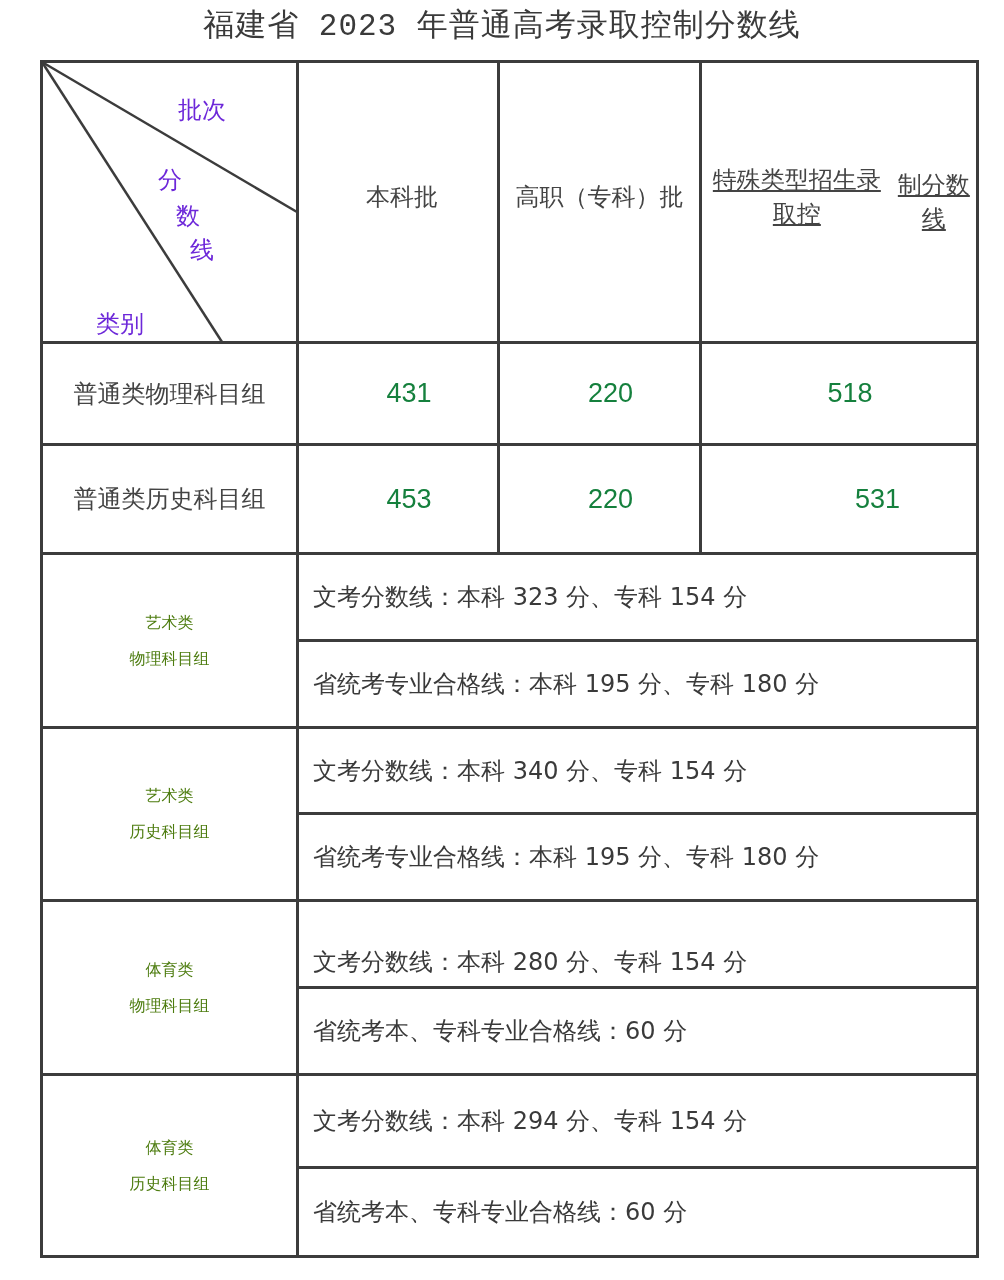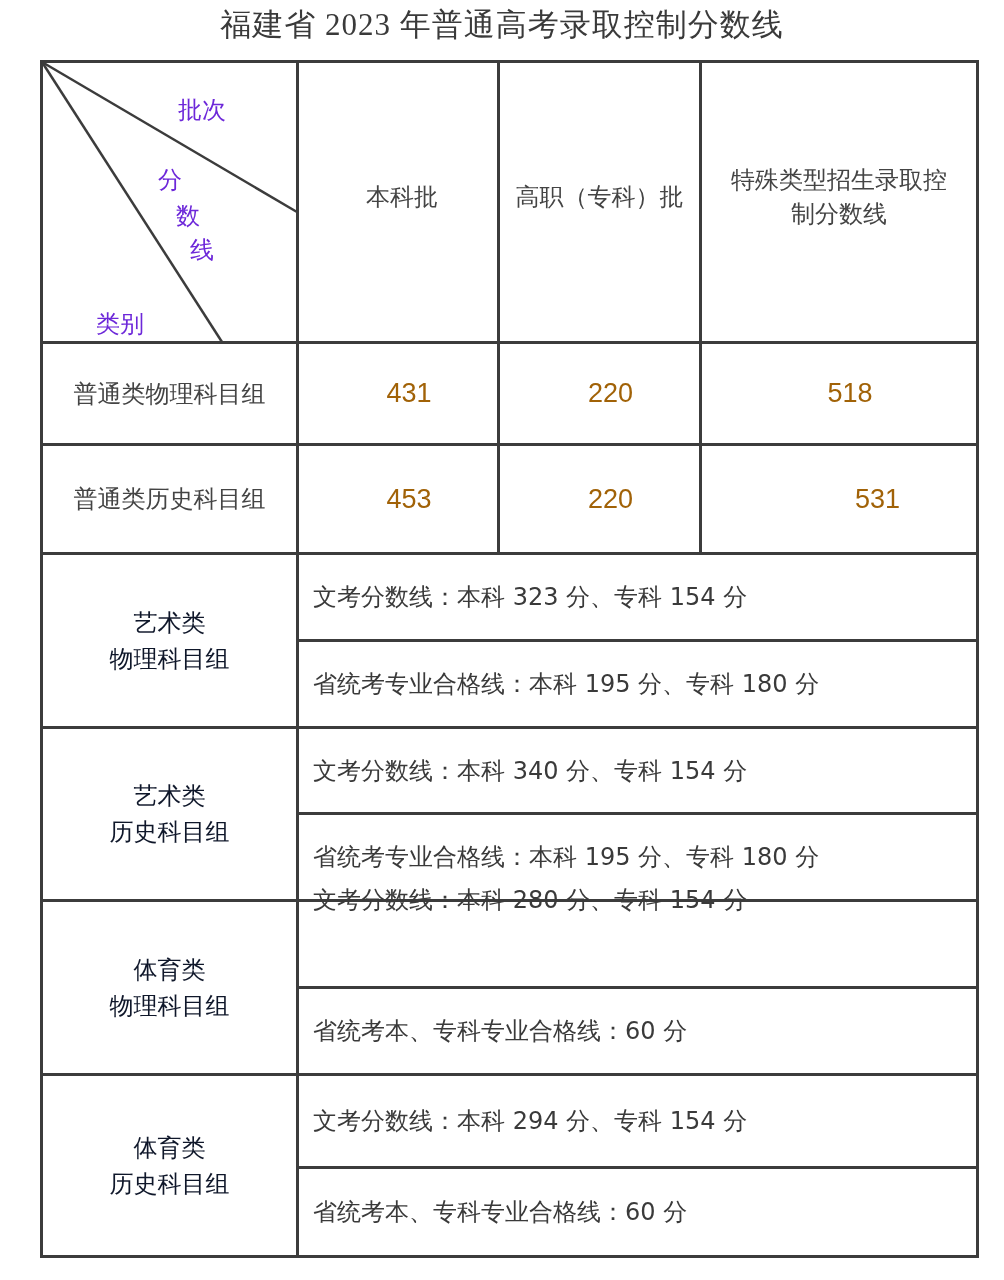--- a/index.html
+++ b/index.html
@@ -3,35 +3,35 @@
 <meta charset="utf-8">
 <style>
   html, body { margin: 0; padding: 0; background: #ffffff; }
   body {
     width: 1004px; height: 1280px; position: relative; overflow: hidden;
     font-family: "DejaVu Sans", "Liberation Sans", sans-serif;
     color: #333333;
   }
   .title {
     position: absolute; left: 0; top: 4px; width: 1004px; text-align: center;
-    font-family: Liberation Serif, serif;
+    font-family: Liberation Mono, monospace;
     font-size: 31px; color: #3a3a3a; letter-spacing: 1px;
   }
   .tbl { position: absolute; left: 40px; top: 60px; width: 939px; height: 1198px; }
   .line { position: absolute; background: #3c3c3c; }
   .h { height: 3px; }
   .v { width: 3px; }
   .cell {
     position: absolute; display: flex; align-items: center; justify-content: center;
     text-align: center; box-sizing: border-box;
   }
   .hdr { font-size: 24px; color: #444; line-height: 34px; }
   .rowlabel { font-size: 24px; color: #444; }
-  .num { font-size: 27px; color: #a16207; font-family: "Liberation Sans", sans-serif; padding-left: 22px; }
-  .grp { font-size: 24px; color: #0f172a; line-height: 36px; flex-direction: column; }
+  .num { font-size: 27px; color: #15803d; font-family: "Liberation Sans", sans-serif; padding-left: 22px; }
+  .grp { font-size: 16px; color: #4d7c0f; line-height: 36px; flex-direction: column; }
   .detail {
     position: absolute; display: flex; align-items: center; justify-content: flex-start;
     padding-left: 14px; box-sizing: border-box; font-size: 24px; color: #3a3a3a;
   }
   .diag-lbl { position: absolute; font-size: 24px; color: #6d28d9; }
   svg.diag { position: absolute; left: 0; top: 0; }
 </style>
 </head>
 <body>
 
@@ -69,21 +69,21 @@
   <div class="diag-lbl" style="left:136px;top:140px;">数</div>
   <div class="diag-lbl" style="left:150px;top:174px;">线</div>
   <div class="diag-lbl" style="left:56px;top:248px;">类别</div>
 
   <div class="cell hdr" style="left:259px;top:3px;width:198px;height:278px;padding-left:8px;">
     <span style="margin-top:-10px;">本科批</span>
   </div>
   <div class="cell hdr" style="left:460px;top:3px;width:199px;height:278px;">
     <span style="margin-top:-10px;">高职（专科）批</span>
   </div>
-  <div class="cell hdr" style="left:662px;top:3px;width:274px;height:278px;flex-direction:column;">
+  <div class="cell hdr" style="left:662px;top:3px;width:274px;height:278px;text-decoration:underline;">
     <span style="margin-top:-10px;">特殊类型招生录取控</span>
     <span>制分数线</span>
   </div>
 
   <div class="cell rowlabel" style="left:3px;top:284px;width:253px;height:99px;">普通类物理科目组</div>
   <div class="cell num" style="left:259px;top:284px;width:198px;height:99px;">431</div>
   <div class="cell num" style="left:460px;top:284px;width:199px;height:99px;">220</div>
   <div class="cell num" style="left:662px;top:284px;width:274px;height:99px;">518</div>
 
   <div class="cell rowlabel" style="left:3px;top:386px;width:253px;height:106px;">普通类历史科目组</div>
@@ -102,21 +102,21 @@
     <span>艺术类</span>
     <span>历史科目组</span>
   </div>
   <div class="detail" style="left:259px;top:669px;width:677px;height:83px;">文考分数线：本科 340 分、专科 154  分</div>
   <div class="detail" style="left:259px;top:755px;width:677px;height:84px;">省统考专业合格线：本科 195 分、专科 180 分</div>
 
   <div class="cell grp" style="left:3px;top:842px;width:253px;height:171px;">
     <span>体育类</span>
     <span>物理科目组</span>
   </div>
-  <div class="detail" style="left:259px;top:798px;width:677px;height:84px;border-radius:17px;">文考分数线：本科 280 分、专科 154  分</div>
+  <div class="detail" style="left:259px;top:860px;width:677px;height:84px;border-radius:17px;">文考分数线：本科 280 分、专科 154  分</div>
   <div class="detail" style="left:259px;top:929px;width:677px;height:84px;">省统考本、专科专业合格线：60 分</div>
 
   <div class="cell grp" style="left:3px;top:1016px;width:253px;height:179px;">
     <span>体育类</span>
     <span>历史科目组</span>
   </div>
   <div class="detail" style="left:259px;top:1016px;width:677px;height:90px;">文考分数线：本科 294 分、专科 154  分</div>
   <div class="detail" style="left:259px;top:1109px;width:677px;height:86px;">省统考本、专科专业合格线：60 分</div>
 
 </div>

